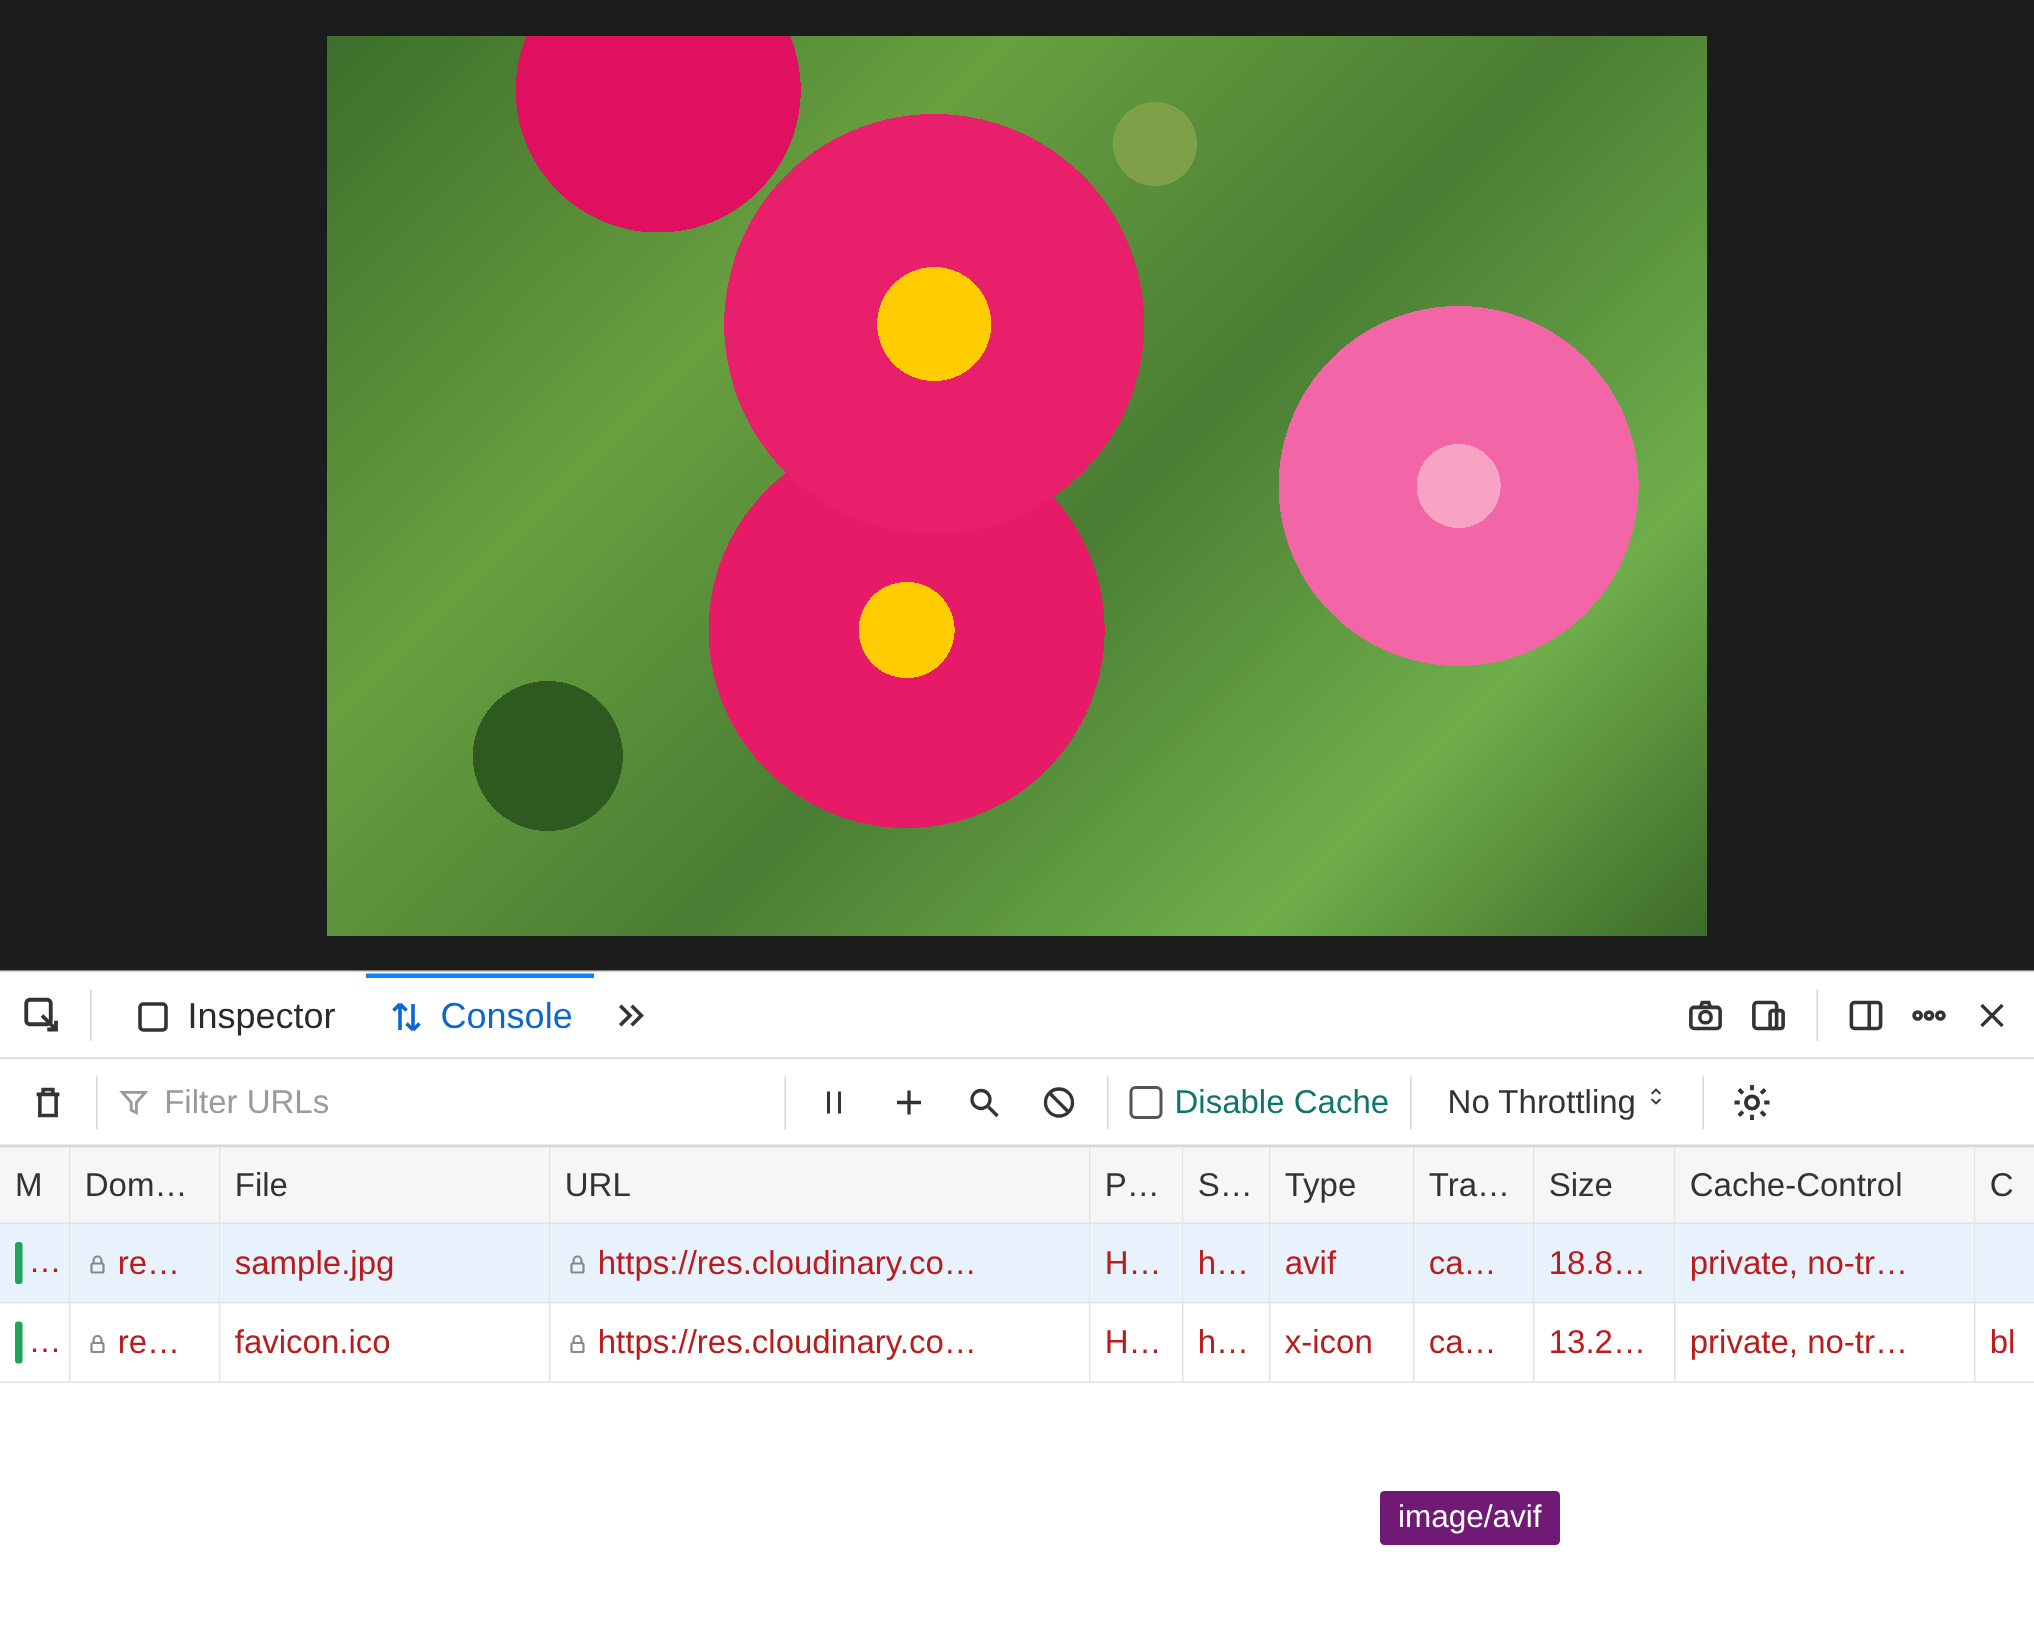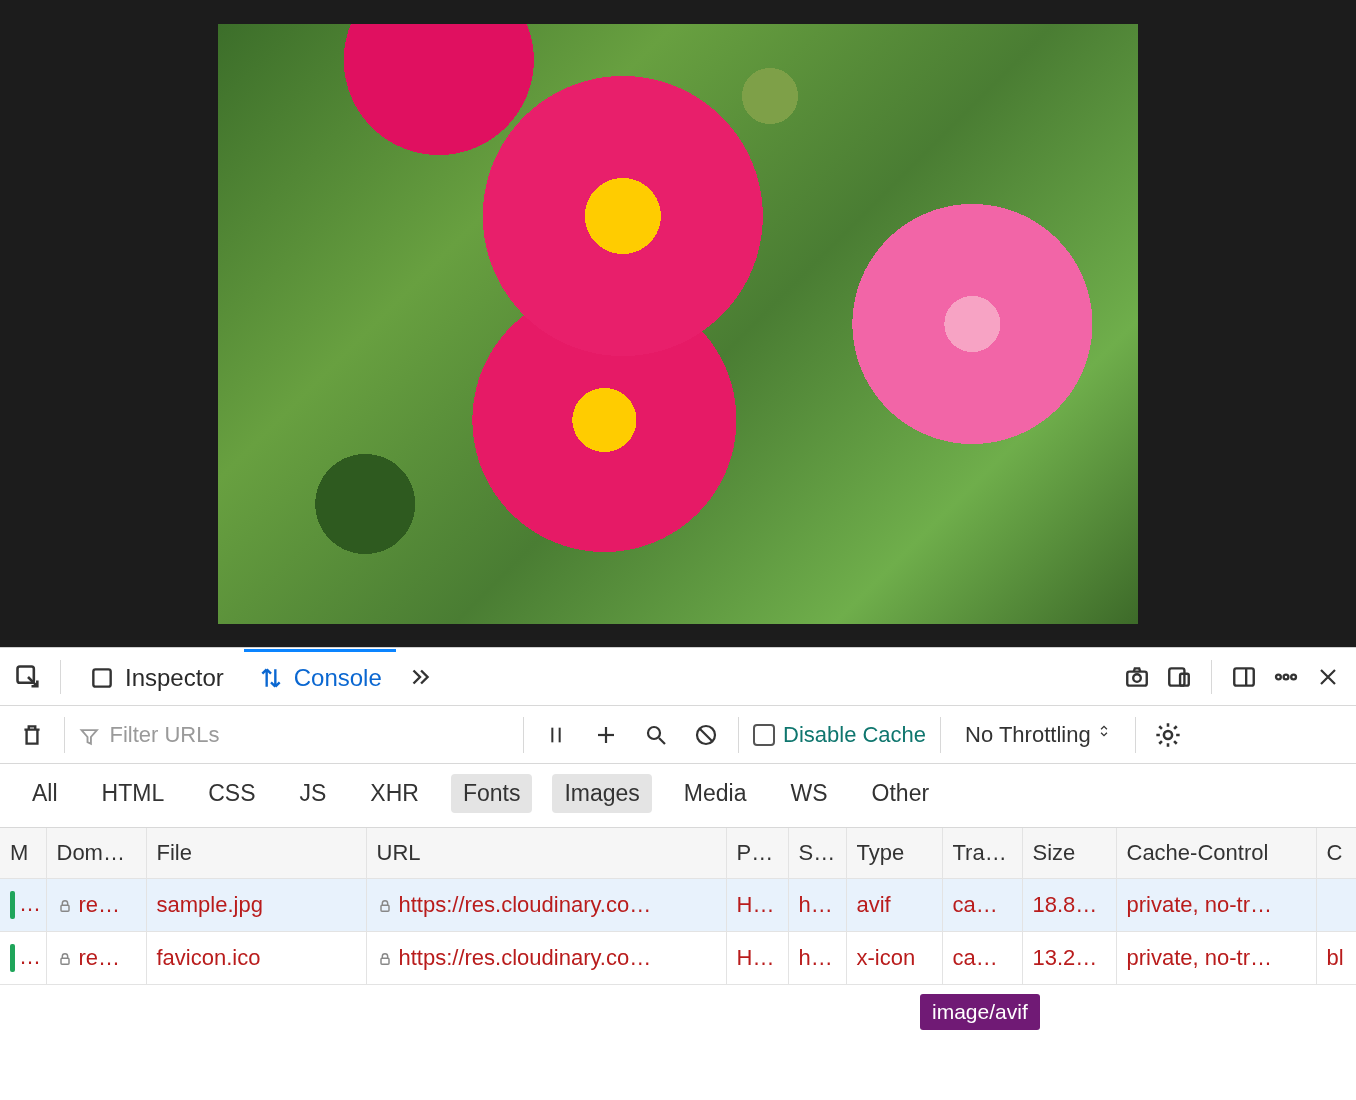--- a/index.html
+++ b/index.html
@@ -70,21 +70,21 @@
     display: flex;
     align-items: center;
     height: 58px;
     border-bottom: 1px solid #d8d8d8;
     padding: 0 14px;
     gap: 14px;
   }
   .filter-input {
     flex: 0 0 430px;
     display: flex;
-    align-items: flex-end;
+    align-items: center;
     gap: 10px;
     color: #8a8a8a;
     font-size: 22px;
   }
   .filter-input input {
     border: none;
     outline: none;
     font-size: 22px;
     color: #333;
     width: 100%;
@@ -258,32 +258,20 @@
     </div>
     <div class="sep"></div>
     <div class="iconbtn">
       <svg width="28" height="28" viewBox="0 0 24 24">
           <circle cx="12" cy="12" r="3.5"></circle>
           <path d="M12 2 V5 M12 19 V22 M2 12 H5 M19 12 H22 M4.5 4.5 L6.8 6.8 M17.2 17.2 L19.5 19.5 M19.5 4.5 L17.2 6.8 M6.8 17.2 L4.5 19.5"></path>
         </svg>
     </div>
   </div>
 
-  <div class="filterbar">
-    <div class="fitem">All</div>
-    <div class="fitem">HTML</div>
-    <div class="fitem">CSS</div>
-    <div class="fitem">JS</div>
-    <div class="fitem">XHR</div>
-    <div class="fitem sel">Fonts</div>
-    <div class="fitem sel">Images</div>
-    <div class="fitem">Media</div>
-    <div class="fitem">WS</div>
-    <div class="fitem">Other</div>
-  </div>
 
   <div class="table-wrap">
     <table>
       <colgroup>
         <col style="width:46px">
         <col style="width:100px">
         <col style="width:220px">
         <col style="width:360px">
         <col style="width:62px">
         <col style="width:58px">

